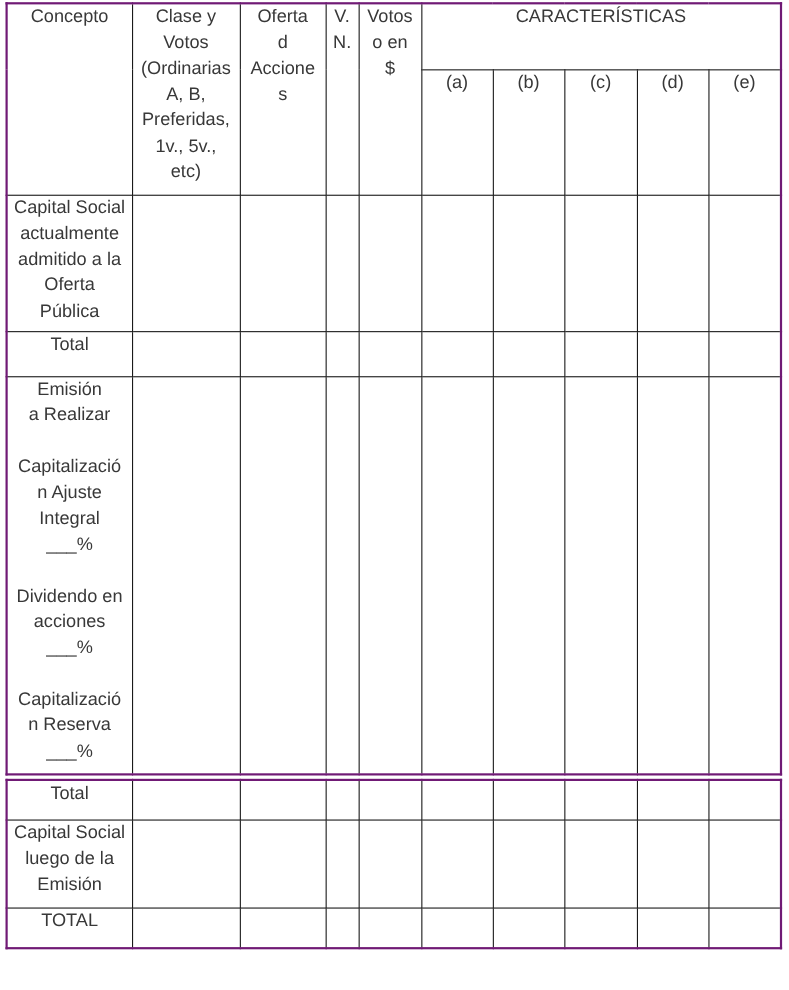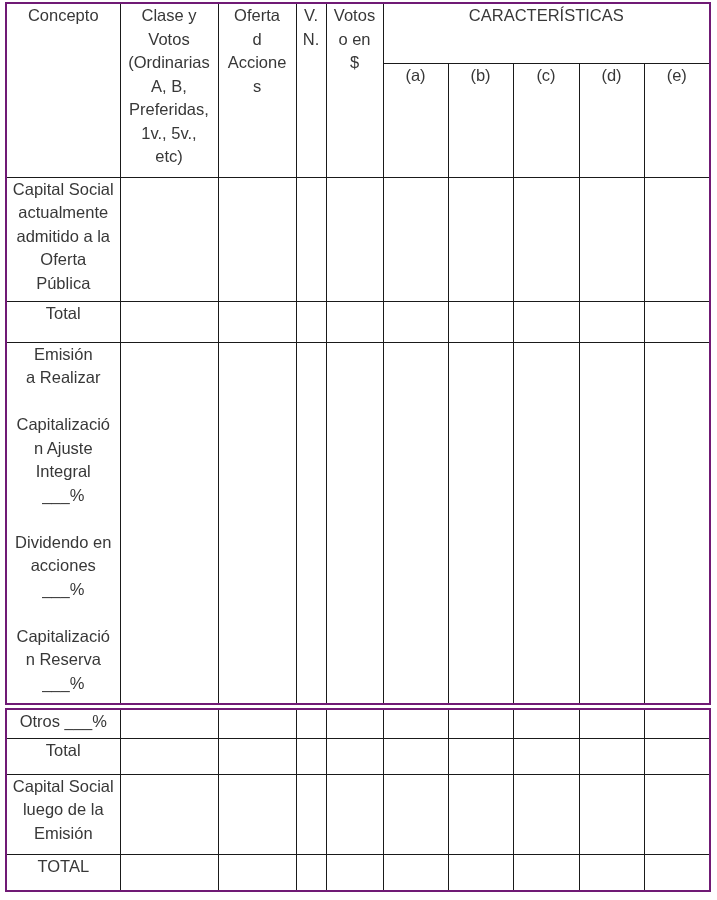--- a/index.html
+++ b/index.html
@@ -149,32 +149,20 @@
         <col style="width:78px">
       <col style="width:30px">
         <col style="width:57px">
       <col style="width:65px">
         <col style="width:65px">
         <col style="width:66px">
       <col style="width:65px">
         <col style="width:66px">
     </colgroup>
     <tbody>
-      <tr class="r4">
-        <td class="label">Otros ___%</td>
-        <td class="ec"></td>
-          <td class="ec"></td>
-          <td class="ec"></td>
-          <td class="ec"></td>
-          <td class="ec"></td>
-          <td class="ec"></td>
-          <td class="ec"></td>
-          <td class="ec"></td>
-          <td class="ec"></td>
-      </tr>
       <tr class="r5">
         <td class="label">Total</td>
         <td class="ec"></td>
           <td class="ec"></td>
           <td class="ec"></td>
           <td class="ec"></td>
           <td class="ec"></td>
           <td class="ec"></td>
           <td class="ec"></td>
           <td class="ec"></td>

